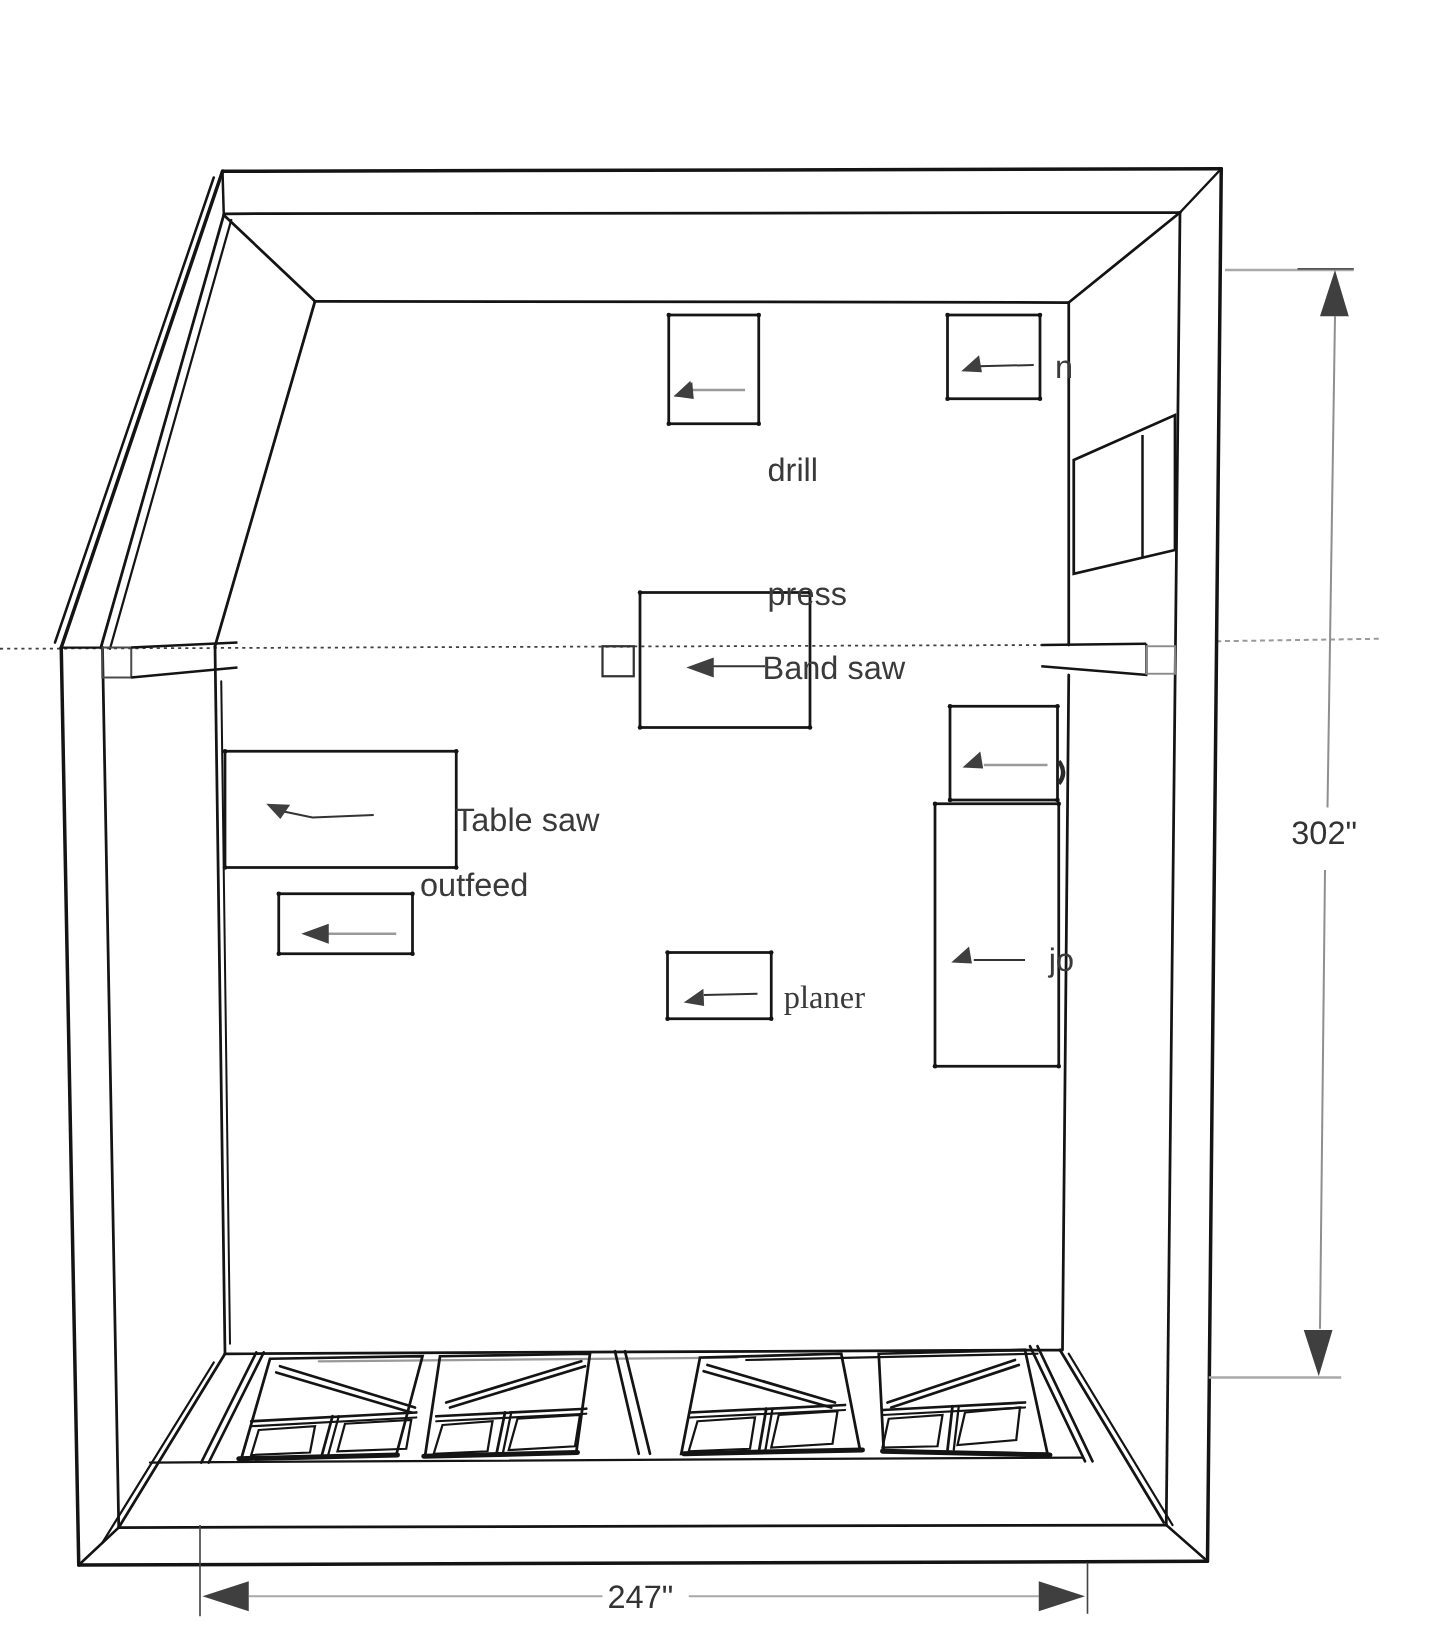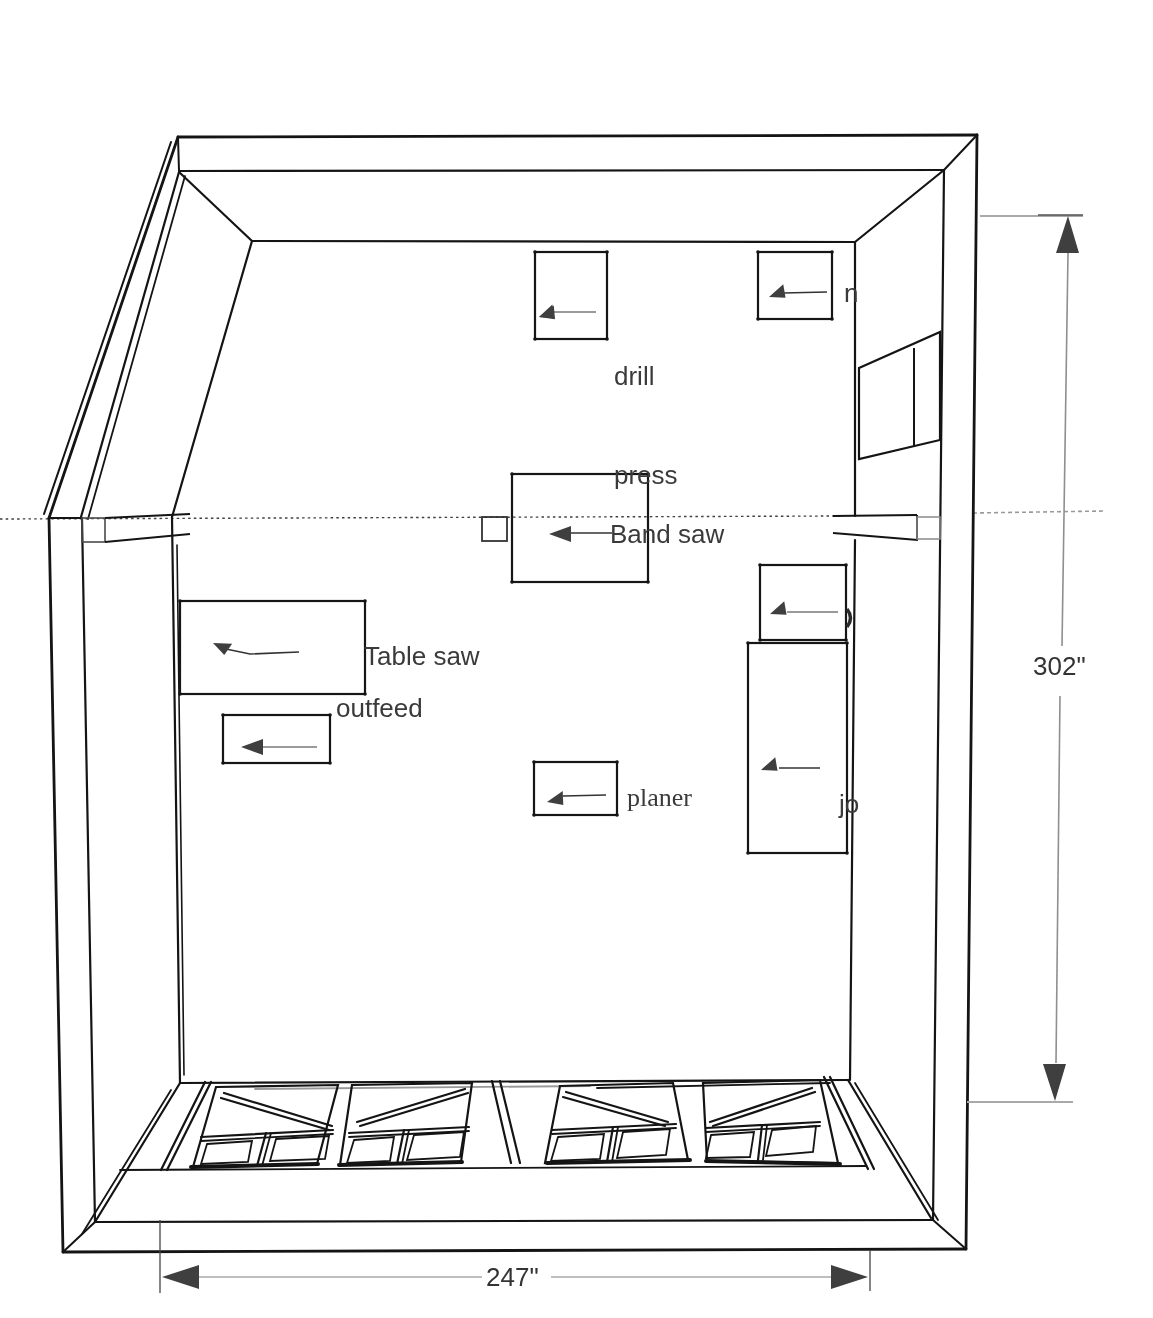--- a/index.html
+++ b/index.html
@@ -272,19 +272,19 @@
   <div class="lbl" style="left:844px;top:277px;">n</div>
 
   <div class="lbl" style="left:610px;top:518px;">Band saw</div>
 
   <div class="lbl" style="left:324px;top:640px;margin-left:40px;">Table saw</div>
 
   <div class="lbl" style="left:324px;top:692px;margin-left:12px;">outfeed</div>
 
   <div class="lbl" style="left:627px;top:781px;font-family:Liberation Serif, serif;">planer</div>
 
-  <div class="lbl" style="left:839px;top:752px;margin-top:36px;">jo</div>
+  <div class="lbl" style="left:839px;top:752px;">jo</div>
 
   <div class="lbl dim" style="left:1033px;top:650px;">302"</div>
 
   <div class="lbl dim" style="left:486px;top:1261px;">247"</div>
 
 </div>
 
 </body></html>

